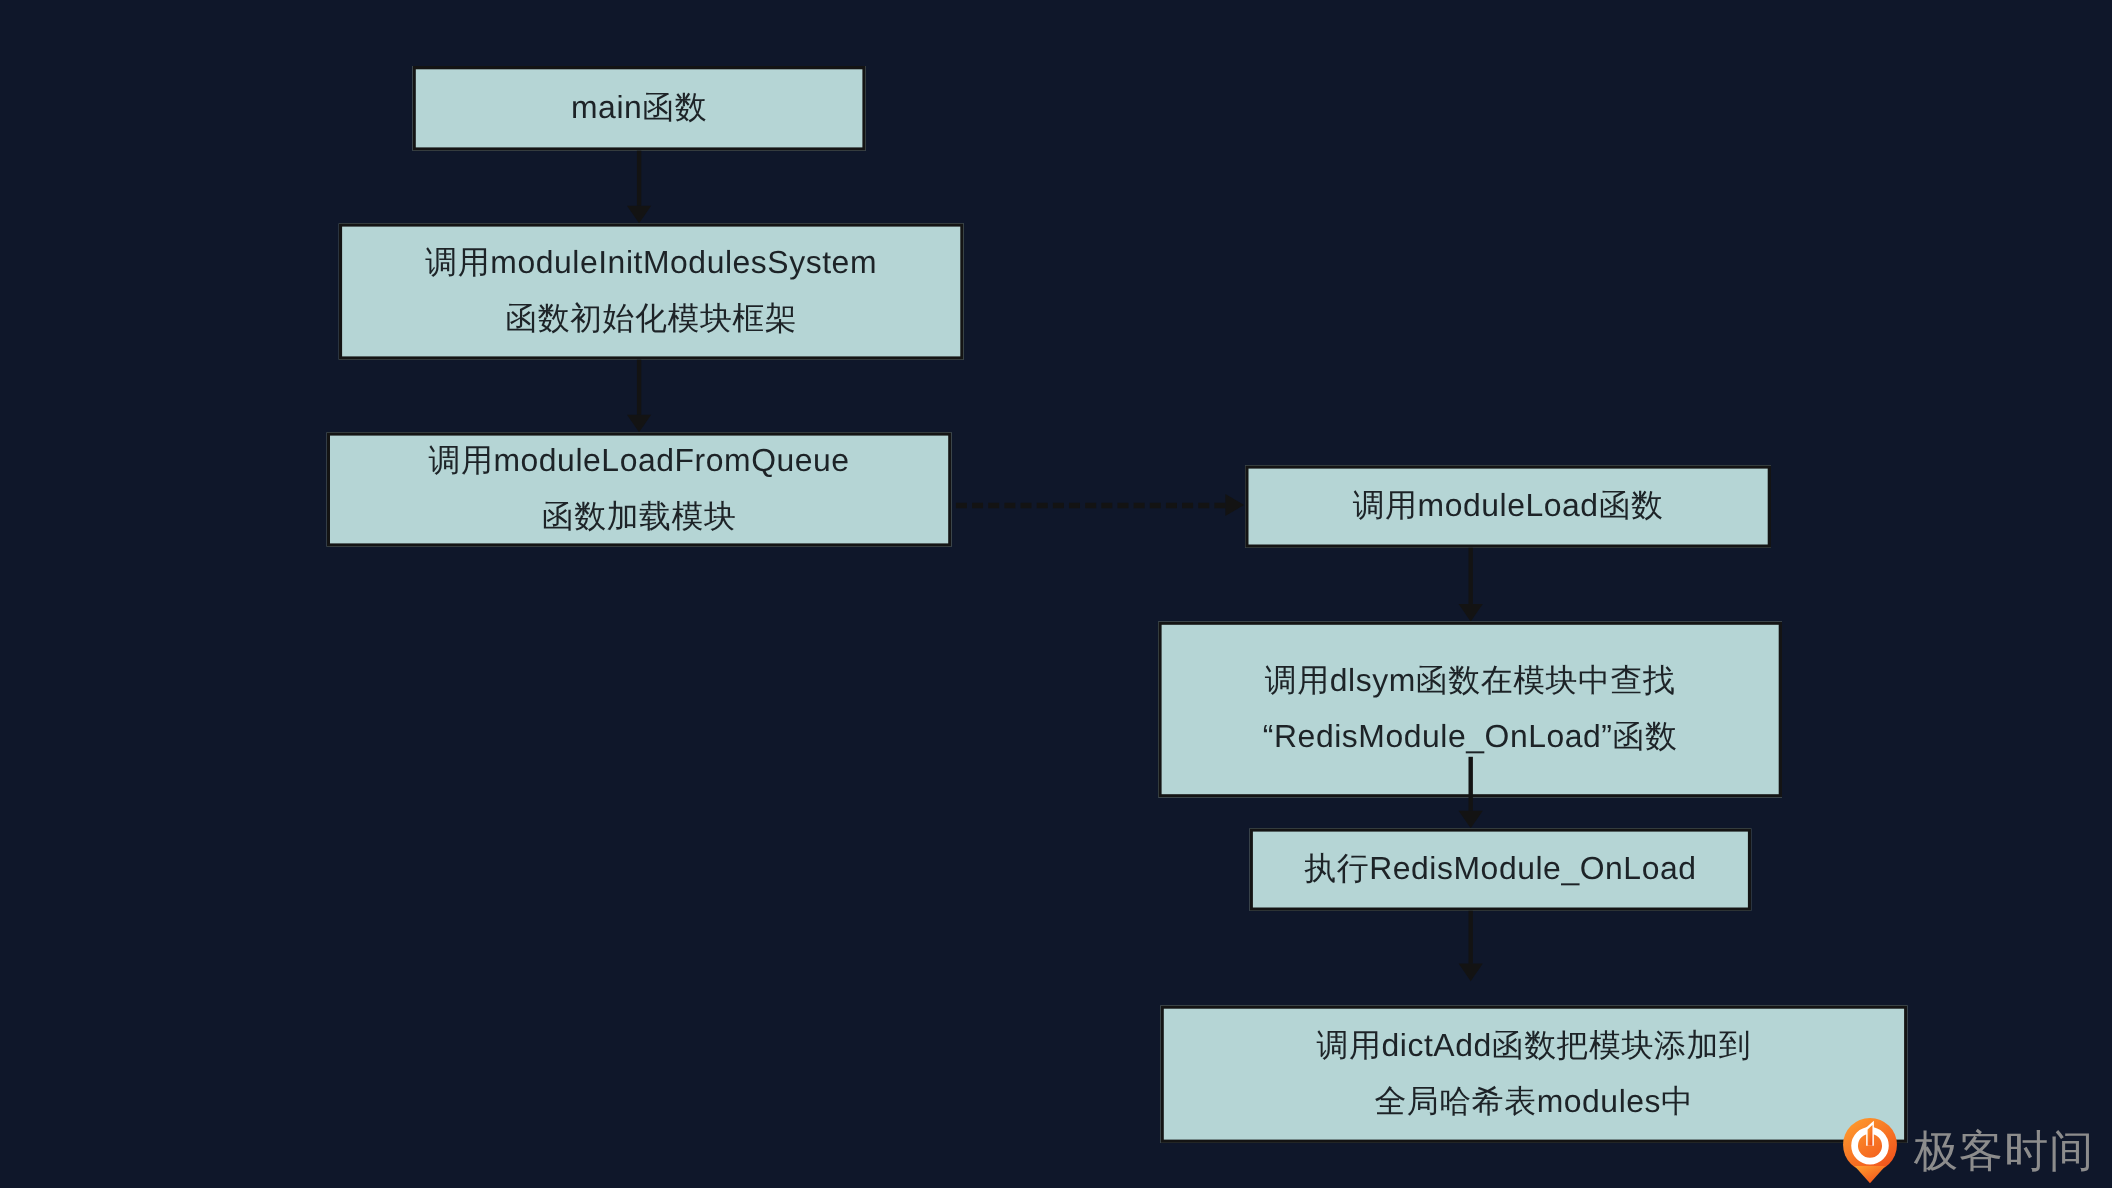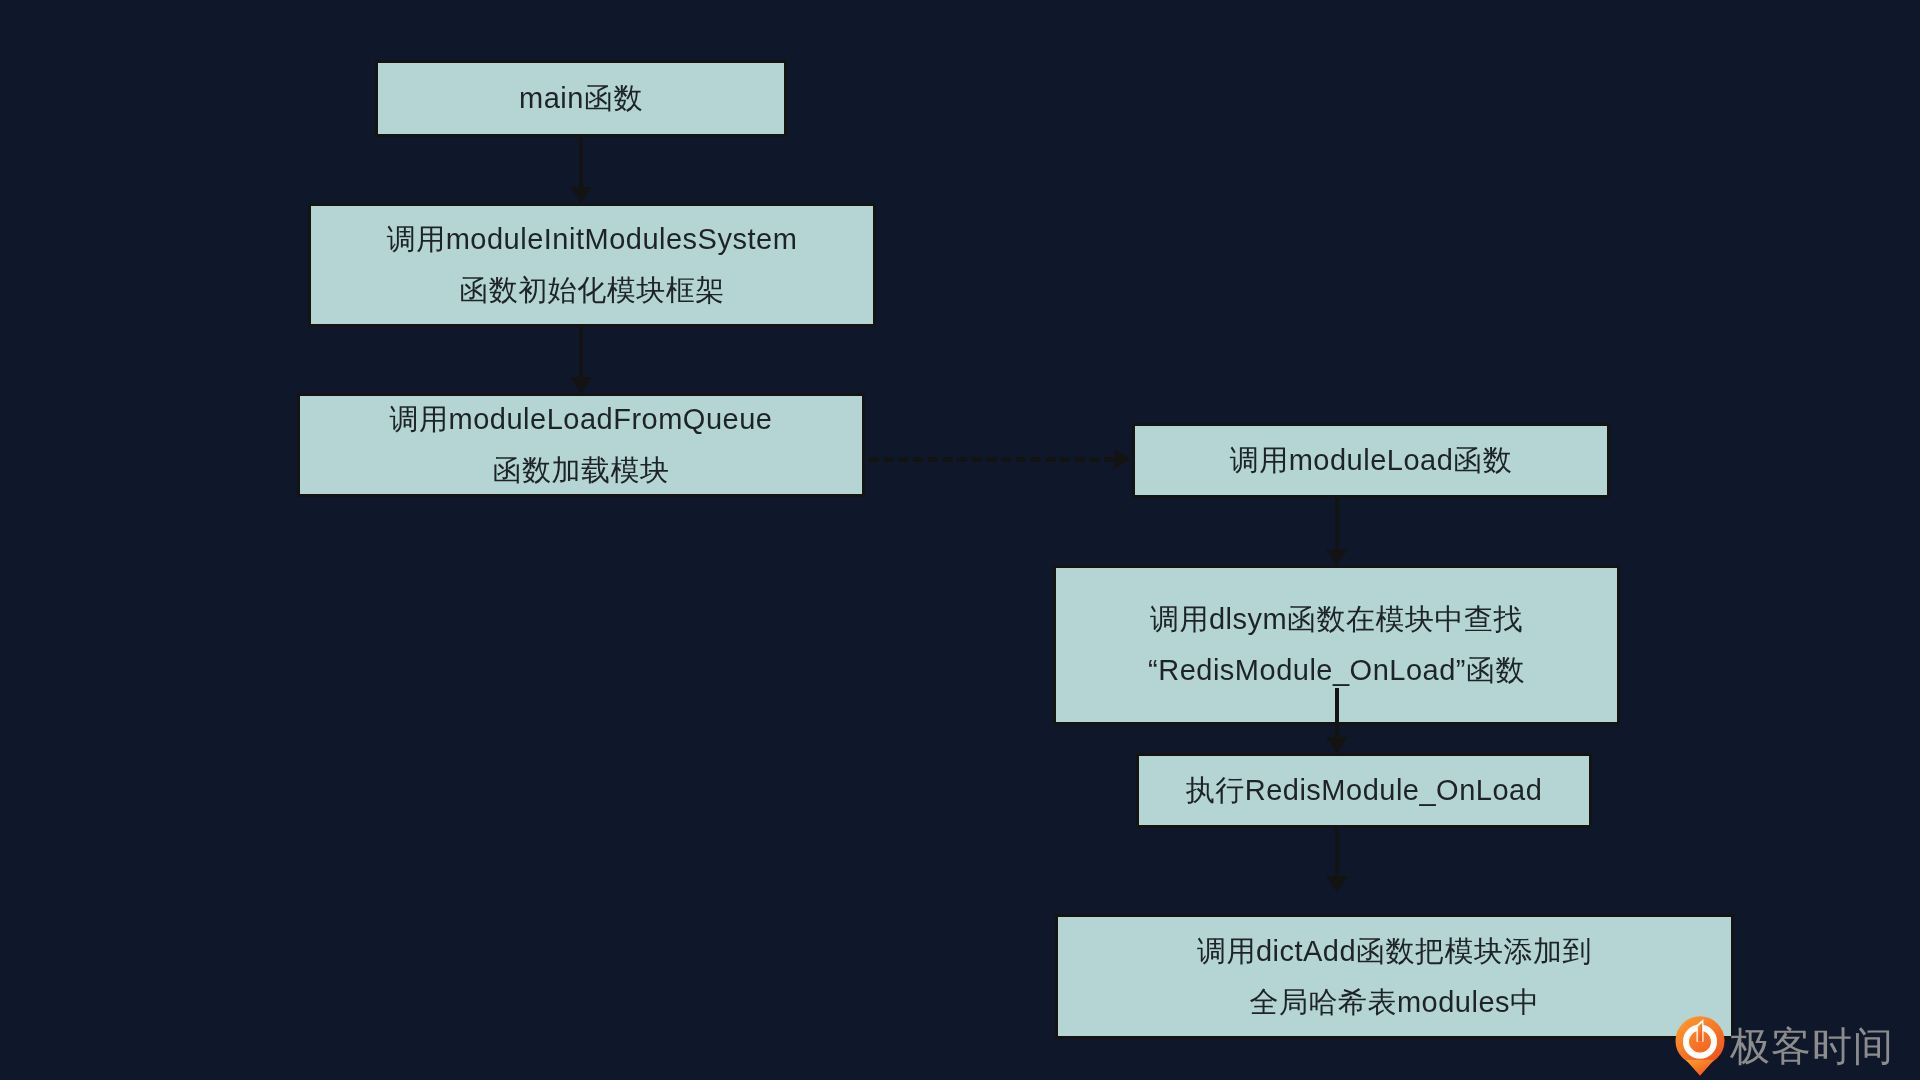--- a/index.html
+++ b/index.html
@@ -59,21 +59,21 @@
     border-bottom: 10px solid transparent;
     border-left: 17px solid #131313;
   }
   
   .brand {
     position: absolute;
     left: 1672px;
     top: 1014px;
     display: flex;
     align-items: center;
-    gap: 2px;
+    gap: 12px;
   }
   .brand .logo-text {
     font-size: 40px;
     color: #8c8c8c;
     letter-spacing: 1px;
     white-space: nowrap;
   }
 </style>
 </head>
 <body>

